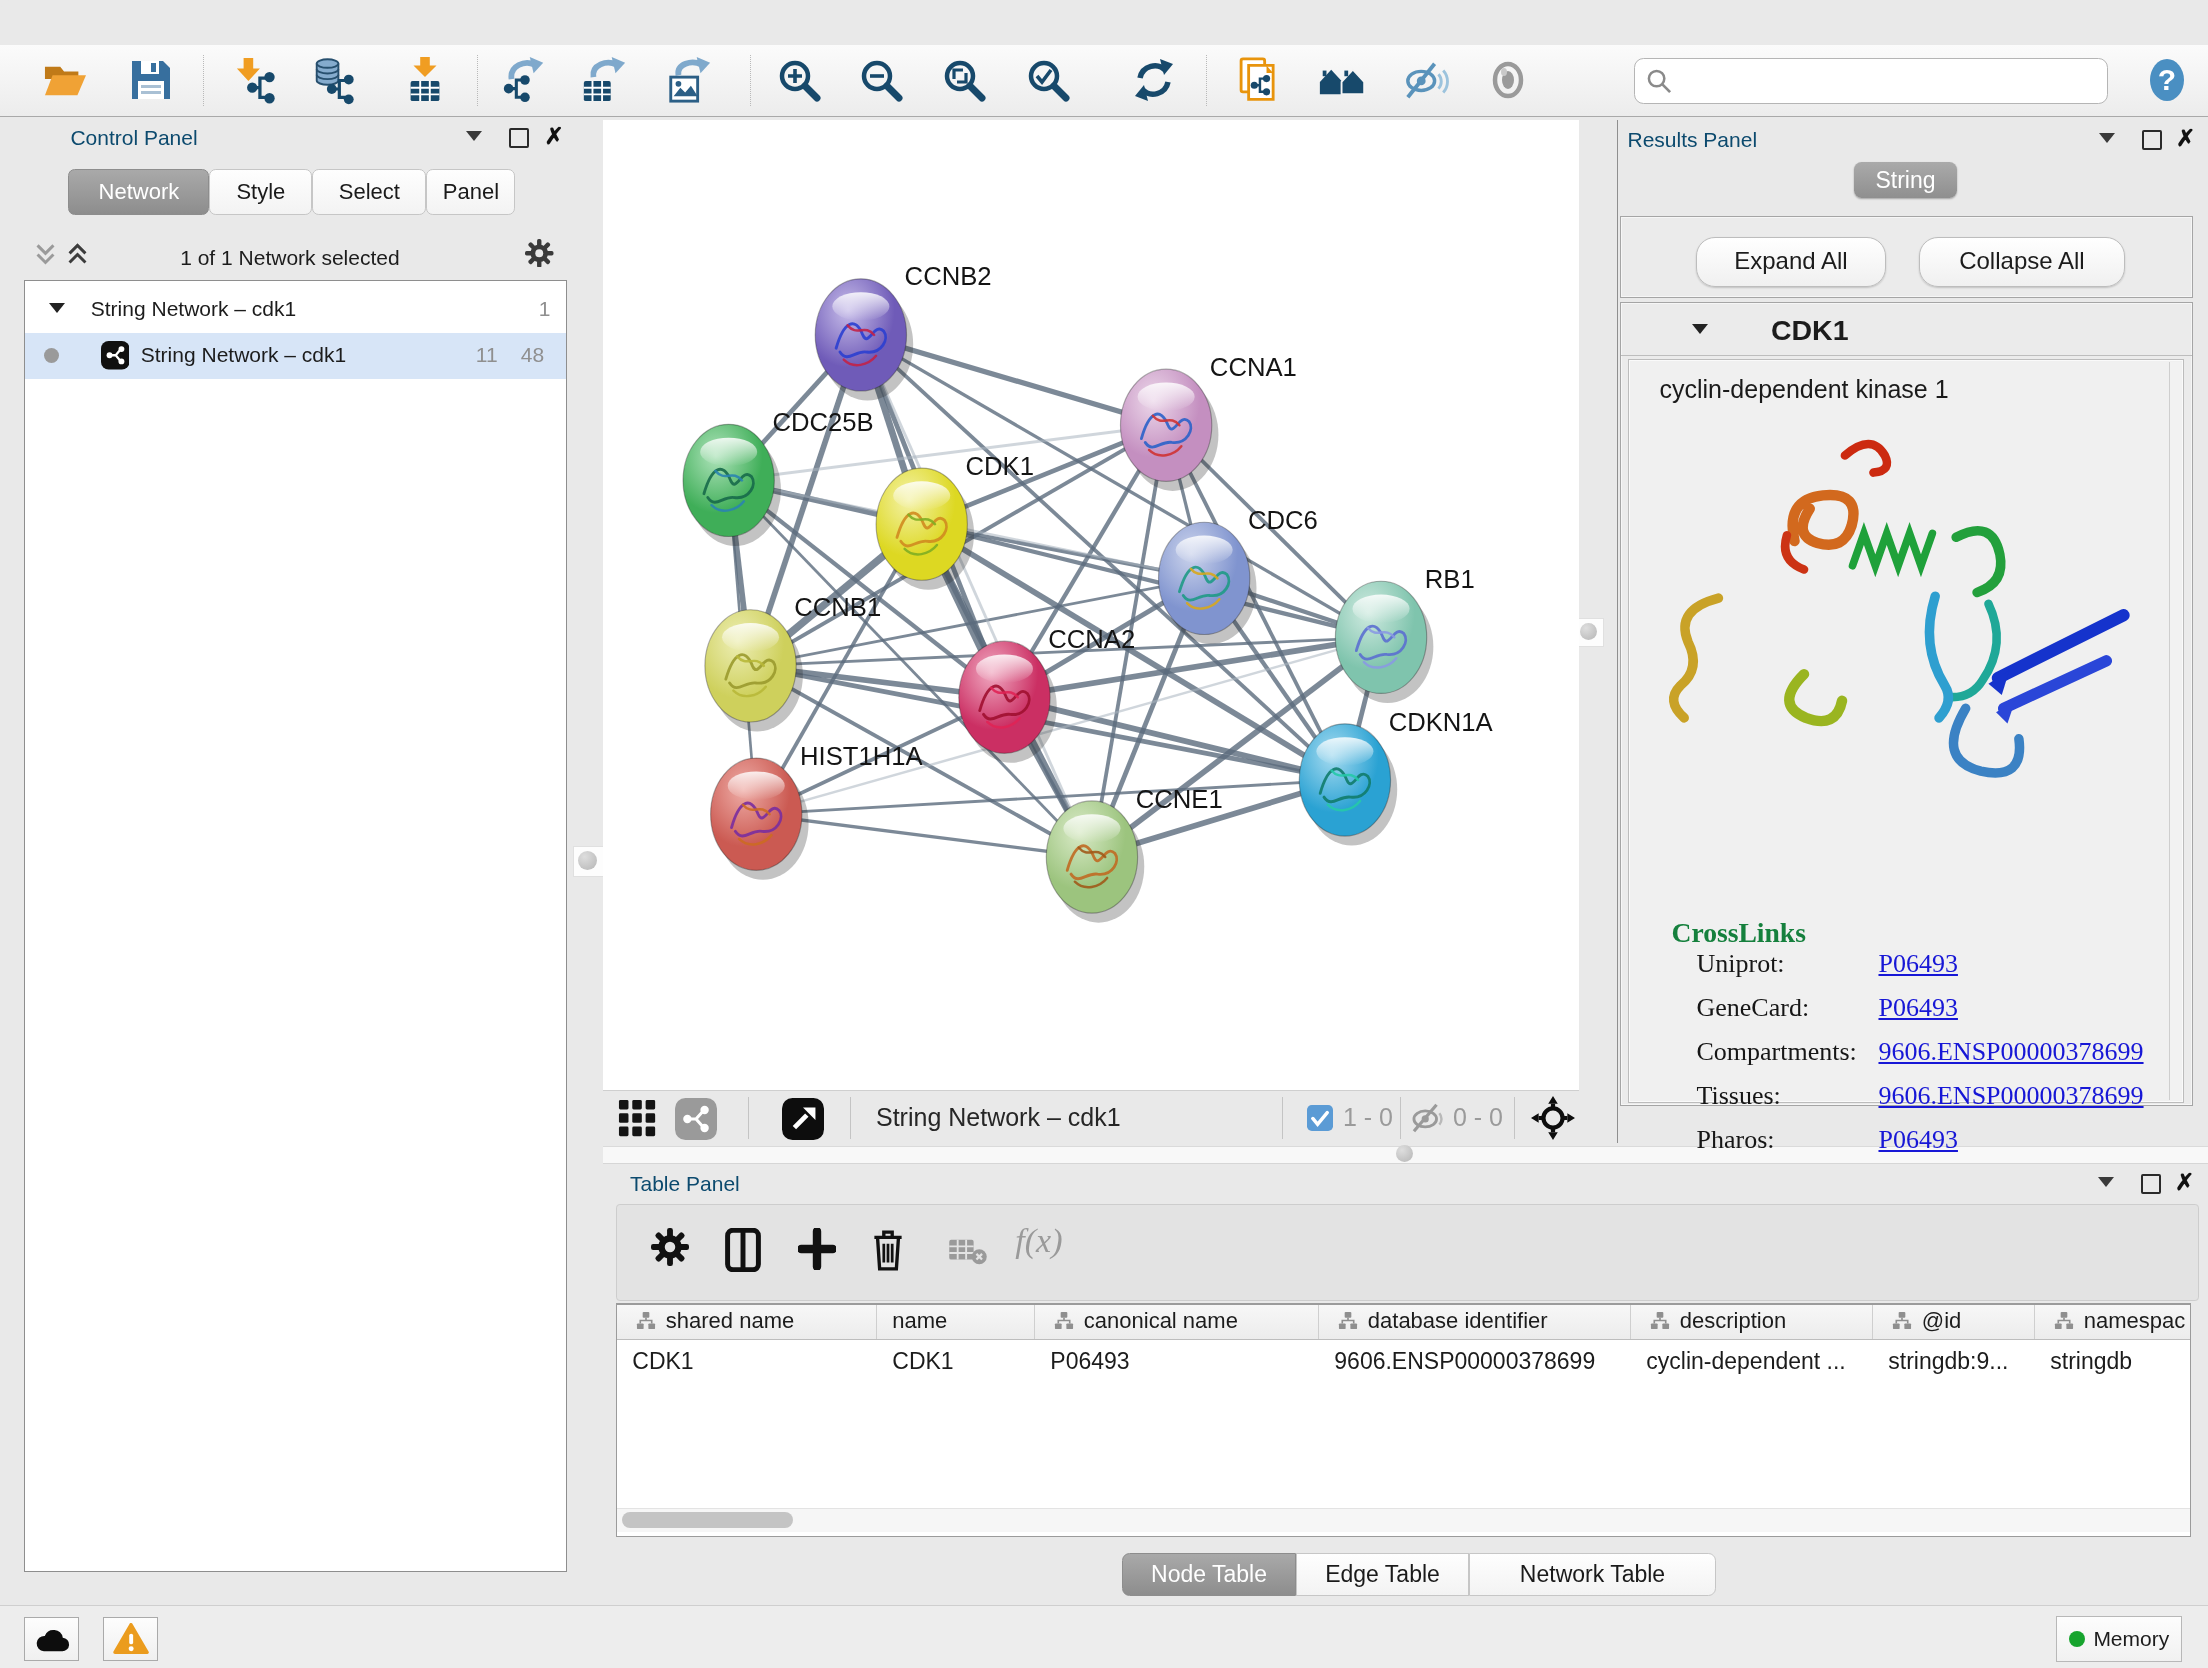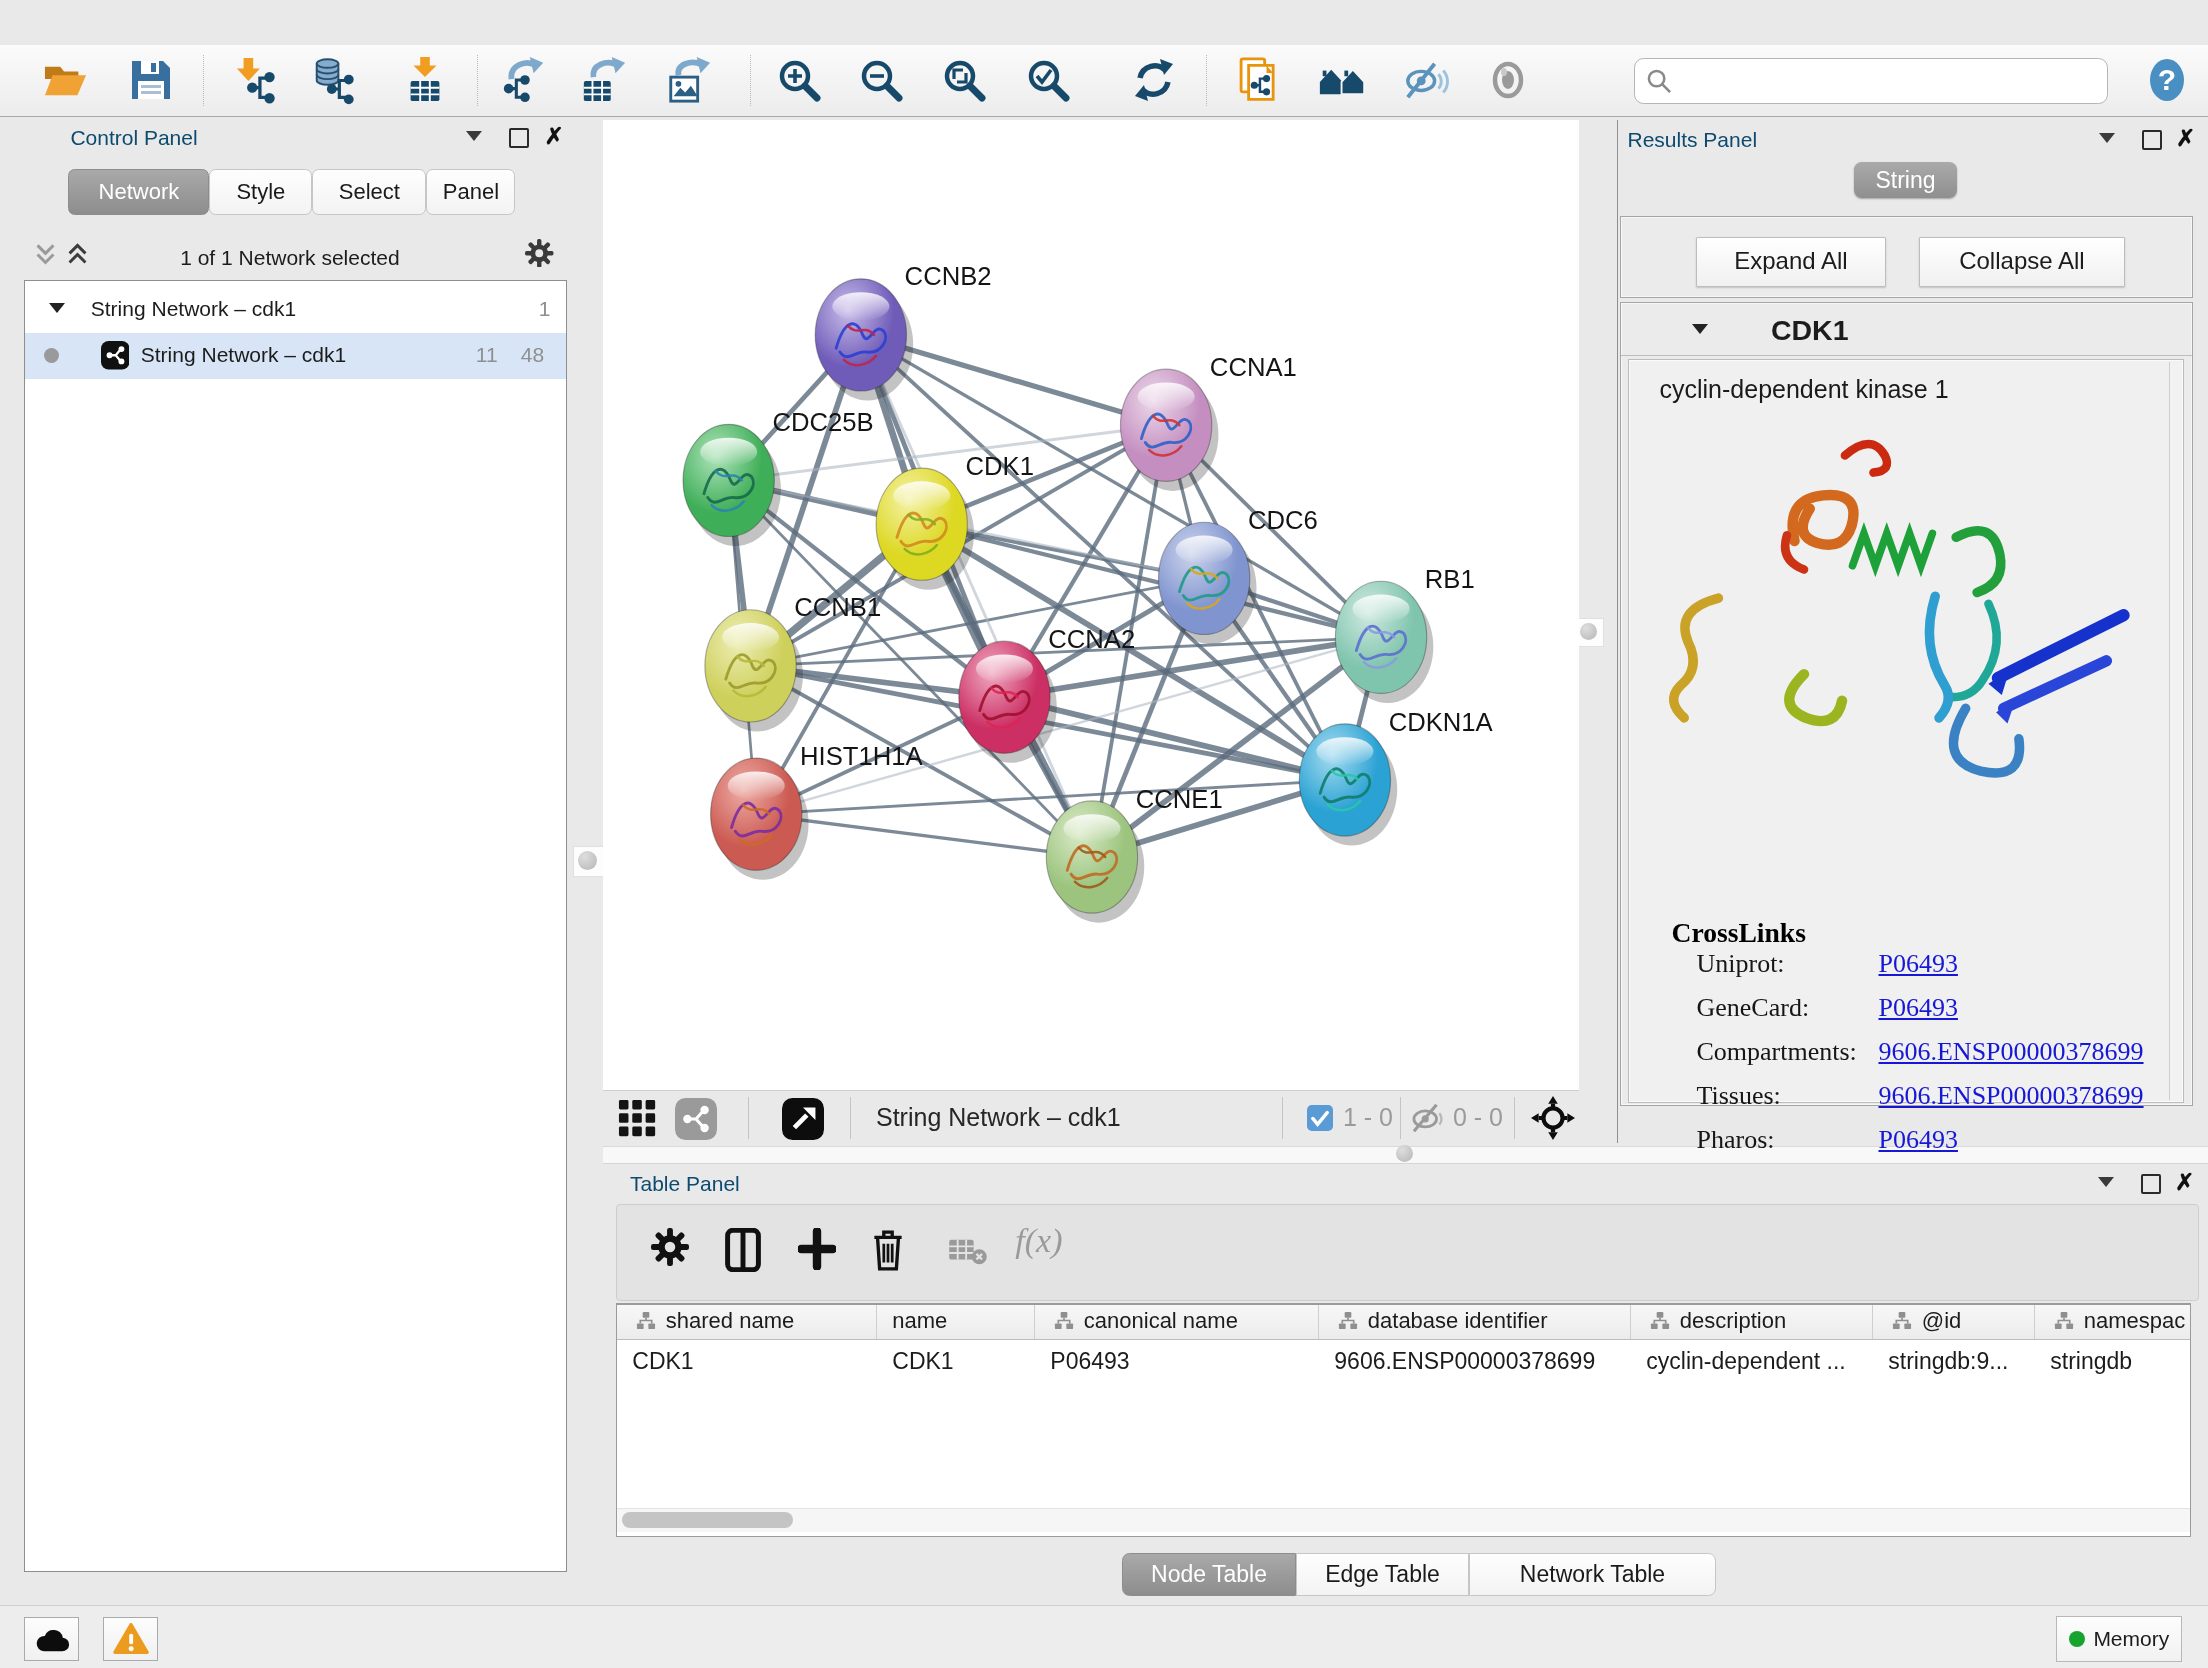--- a/index.html
+++ b/index.html
@@ -55,28 +55,28 @@
   #hsplit{position:absolute;left:603px;top:1146px;width:1605px;height:16px;background:#f8f8f8;
     border-top:1px solid #dadada;border-bottom:1px solid #d6d6d6;}
   
   #results-panel{position:absolute;left:1617px;top:120px;width:592px;height:1023px;background:#e9e9e9;
     border-left:1.9px solid #8f8f8f;box-sizing:border-box;}
   #rp-tab{position:absolute;left:236px;top:42px;width:103px;height:36px;line-height:36px;text-align:center;
     border-radius:7.6px;background:linear-gradient(#aaa,#8f8f8f);color:#fff;font-size:23px;box-shadow:0 1px 1.9px rgba(0,0,0,.3);}
   .rp-box{position:absolute;left:1.9px;width:573px;background:#ebebeb;border:1.9px solid #a5a5a5;
     box-shadow:inset 0 0 0 1px #f6f6f6;box-sizing:border-box;}
   .rbtn{position:absolute;top:20px;height:48px;line-height:46px;text-align:center;font-size:24px;
-    background:linear-gradient(#fff,#f0f0f0);border:1px solid #bdbdbd;border-radius:1px;box-shadow:0 1px 1.9px rgba(0,0,0,.18);}
+    background:linear-gradient(#fff,#f0f0f0);border:1px solid #bdbdbd;border-radius:19px;box-shadow:0 1px 1.9px rgba(0,0,0,.18);}
   #rp-entry-head{position:absolute;left:0;top:0;width:100%;height:52px;border-bottom:1px solid #bdbdbd;}
   #rp-inner{position:absolute;left:7.6px;top:56px;width:554px;height:742px;background:#f0f0f0;
     border:1px solid #bcbcbc;box-shadow:inset 0 0 0 1px #fafafa;}
   #rp-scroll{position:absolute;right:1.9px;top:1.9px;width:11.4px;height:738px;background:#f2f2f2;border-left:1px solid #cecece;}
   #rp-desc{position:absolute;left:30px;top:15px;font-size:25px;color:#1a1a1a;}
   #crosslinks{position:absolute;left:0;top:557px;width:100%;font-family:"Liberation Serif",serif;}
-  #cl-title{margin-left:42px;font-size:27.6px;font-weight:bold;color:#000000;}
+  #cl-title{margin-left:42px;font-size:27.6px;font-weight:bold;color:#15803d;}
   .cl-row{position:relative;height:44px;font-size:26px;}
   .cl-label{position:absolute;left:67px;color:#161616;}
   .cl-link{position:absolute;left:249px;color:#1717d6;text-decoration:underline;}
   
   #table-panel{position:absolute;left:603px;top:1164px;width:1605px;height:441px;background:#e9e9e9;}
   #tp-toolbar{position:absolute;left:13.3px;top:40px;width:1581px;height:95px;background:#e3e3e3;
     border:1px solid #cdcdcd;border-radius:3.8px;}
   .tpi{position:absolute;top:23px;}
   #tbl{position:absolute;left:13.3px;top:139px;width:1575px;height:234px;background:#fff;
     border:1.9px solid #9b9b9b;border-top-width:2.9px;box-sizing:border-box;overflow:hidden;}

